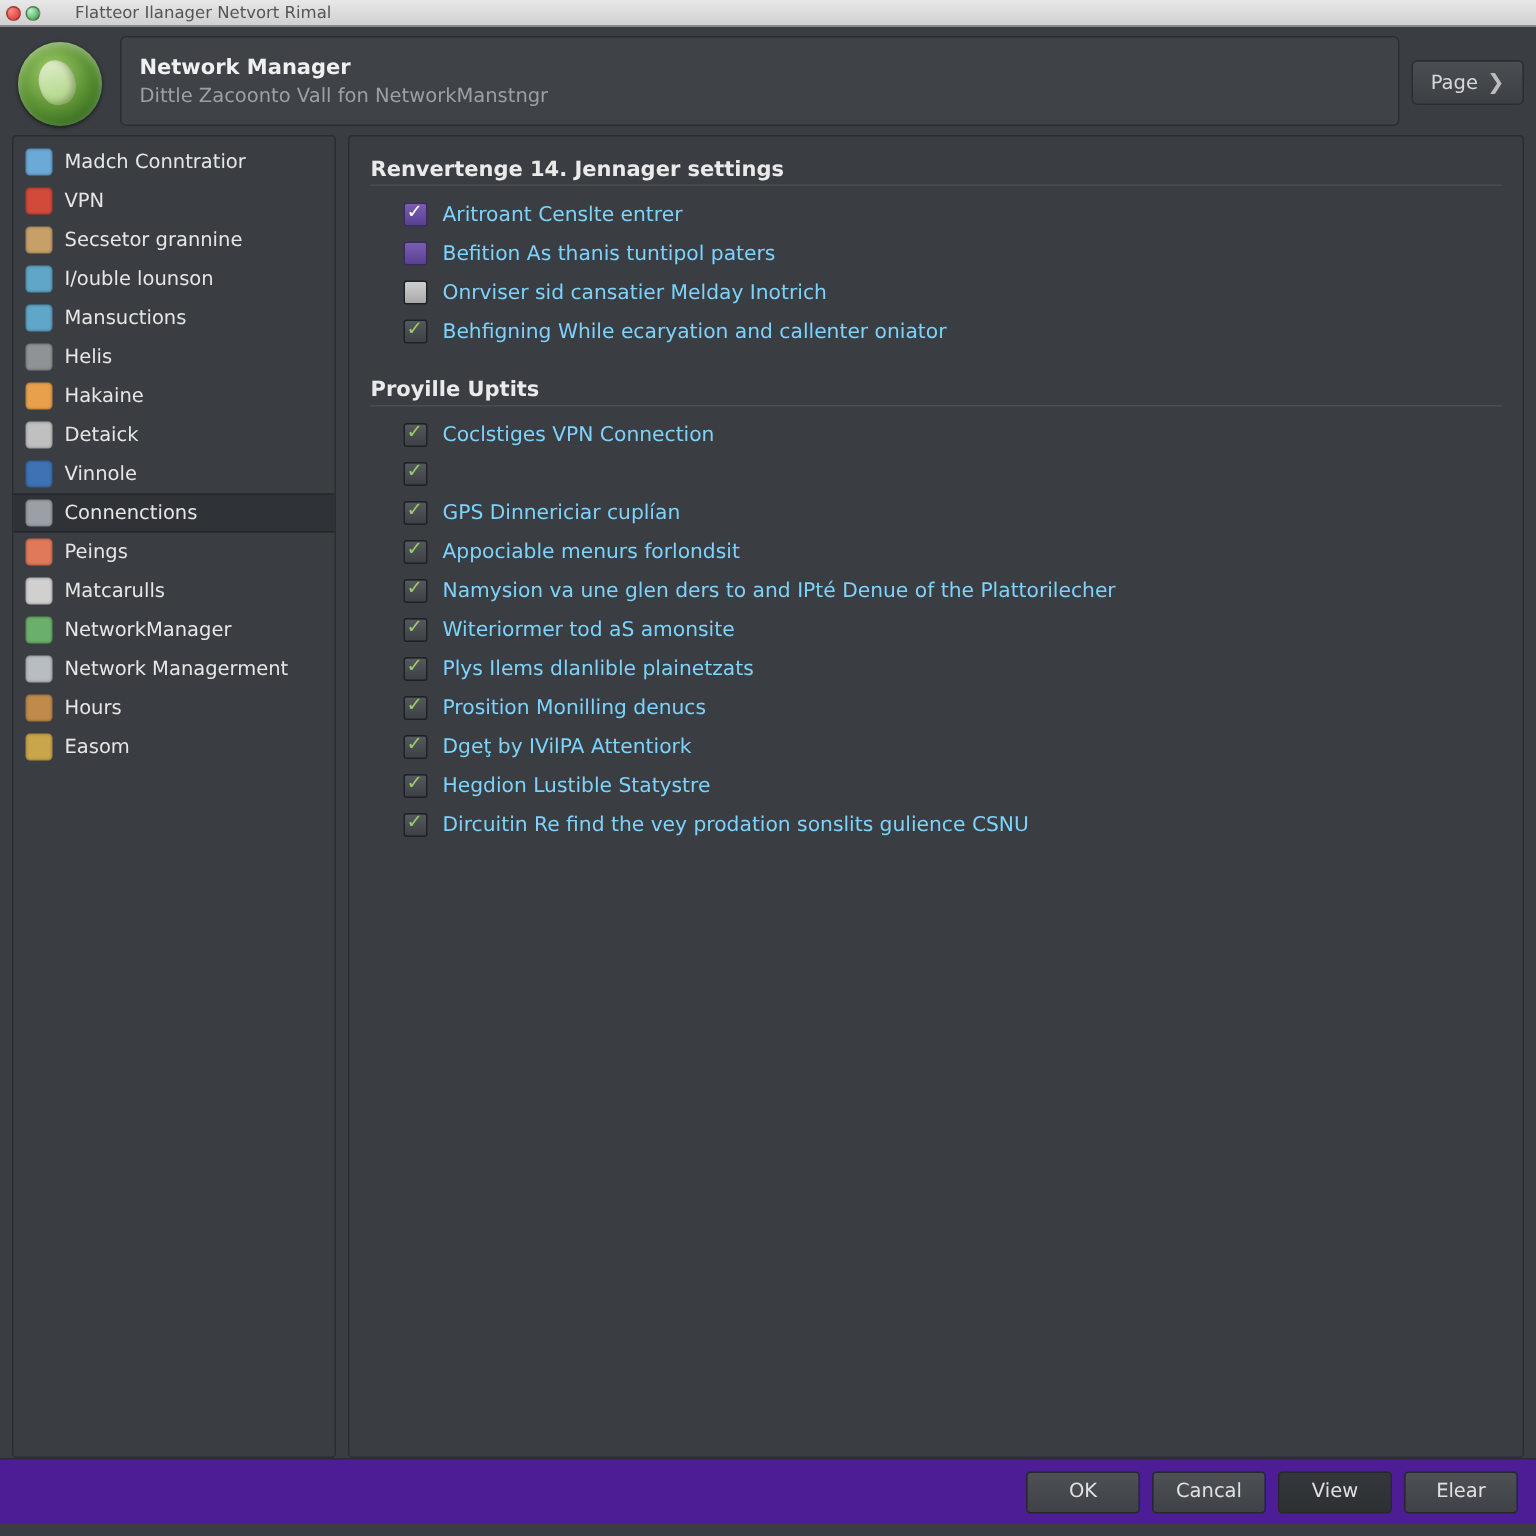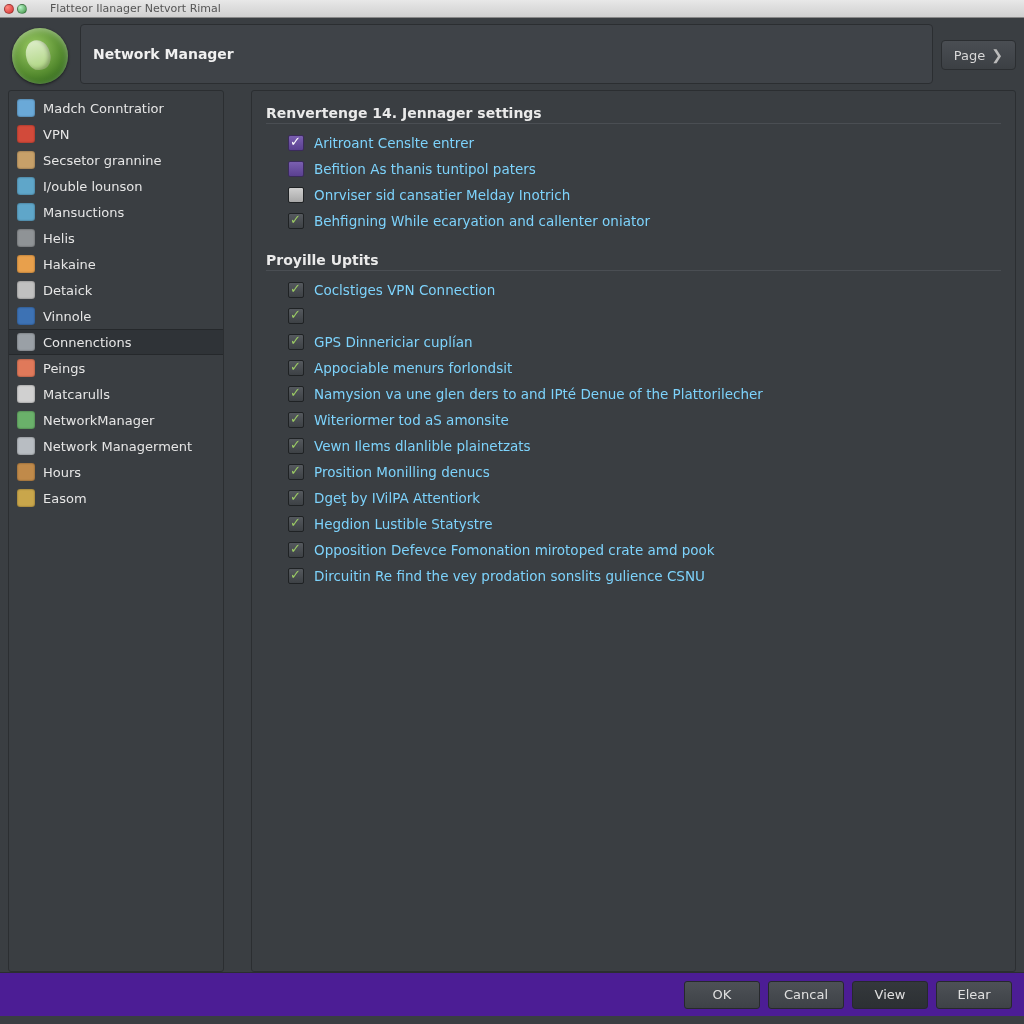--- a/index.html
+++ b/index.html
@@ -101,21 +101,20 @@
     display: flex; align-items: center; justify-content: center;
     font-size: 12px;
   }
   .main-panel {
     flex: 1;
     background: #3a3e42;
     border: 1px solid #2b2e31;
     border-radius: 3px;
     padding: 10px 14px;
     overflow: auto;
-    margin-left: 19px;
   }
   .section-title {
     font-weight: bold; color: #eaeaea; font-size: 14px;
     padding: 4px 0 2px 0;
     border-bottom: 1px solid #4a4e53;
     margin-bottom: 6px;
   }
   .opt-row {
     display: flex; align-items: center;
     height: 26px;
@@ -163,20 +162,21 @@
 <div class="titlebar">
   <div class="tb-btn tb-red"></div>
   <div class="tb-btn tb-green"></div>
   <span class="tb-title">Flatteor Ilanager Netvort Rimal</span>
 </div>
 
 <div class="header-row">
   <div class="app-icon"></div>
   <div class="header-main">
     <div class="header-title">Network Manager</div>
+    <div class="header-sub">Dittle Zacoonto Vall fon NetworkManstngr</div>
   </div>
   <div class="page-btn">
     <span>Page</span>
     <span class="chev">❯</span>
   </div>
 </div>
 
 <div class="body">
   <div class="sidebar" id="sidebar">
       <div class="side-item">
@@ -282,37 +282,33 @@
       <div class="opt-row">
         <div class="chk green checked"></div>
         <span>Namysion va une glen ders to and IPté Denue of the Plattorilecher</span>
       </div>
       <div class="opt-row">
         <div class="chk green checked"></div>
         <span>Witeriormer tod aS amonsite</span>
       </div>
       <div class="opt-row">
         <div class="chk green checked"></div>
-        <span>Vewn Ilems dlanlible plainetzats</span>
+        <span>Plys Ilems dlanlible plainetzats</span>
       </div>
       <div class="opt-row">
         <div class="chk green checked"></div>
         <span>Prosition Monilling denucs</span>
       </div>
       <div class="opt-row">
         <div class="chk green checked"></div>
         <span>Dgeţ by IVilPA Attentiork</span>
       </div>
       <div class="opt-row">
         <div class="chk green checked"></div>
         <span>Hegdion Lustible Statystre</span>
-      </div>
-      <div class="opt-row">
-        <div class="chk green checked"></div>
-        <span>Opposition Defevce Fomonation mirotoped crate amd pook</span>
       </div>
       <div class="opt-row">
         <div class="chk green checked"></div>
         <span>Dircuitin Re find the vey prodation sonslits gulience CSNU</span>
       </div>
     </div>
 </div>
 
 <div class="footer" id="footer">
     <div class="btn">OK</div>

